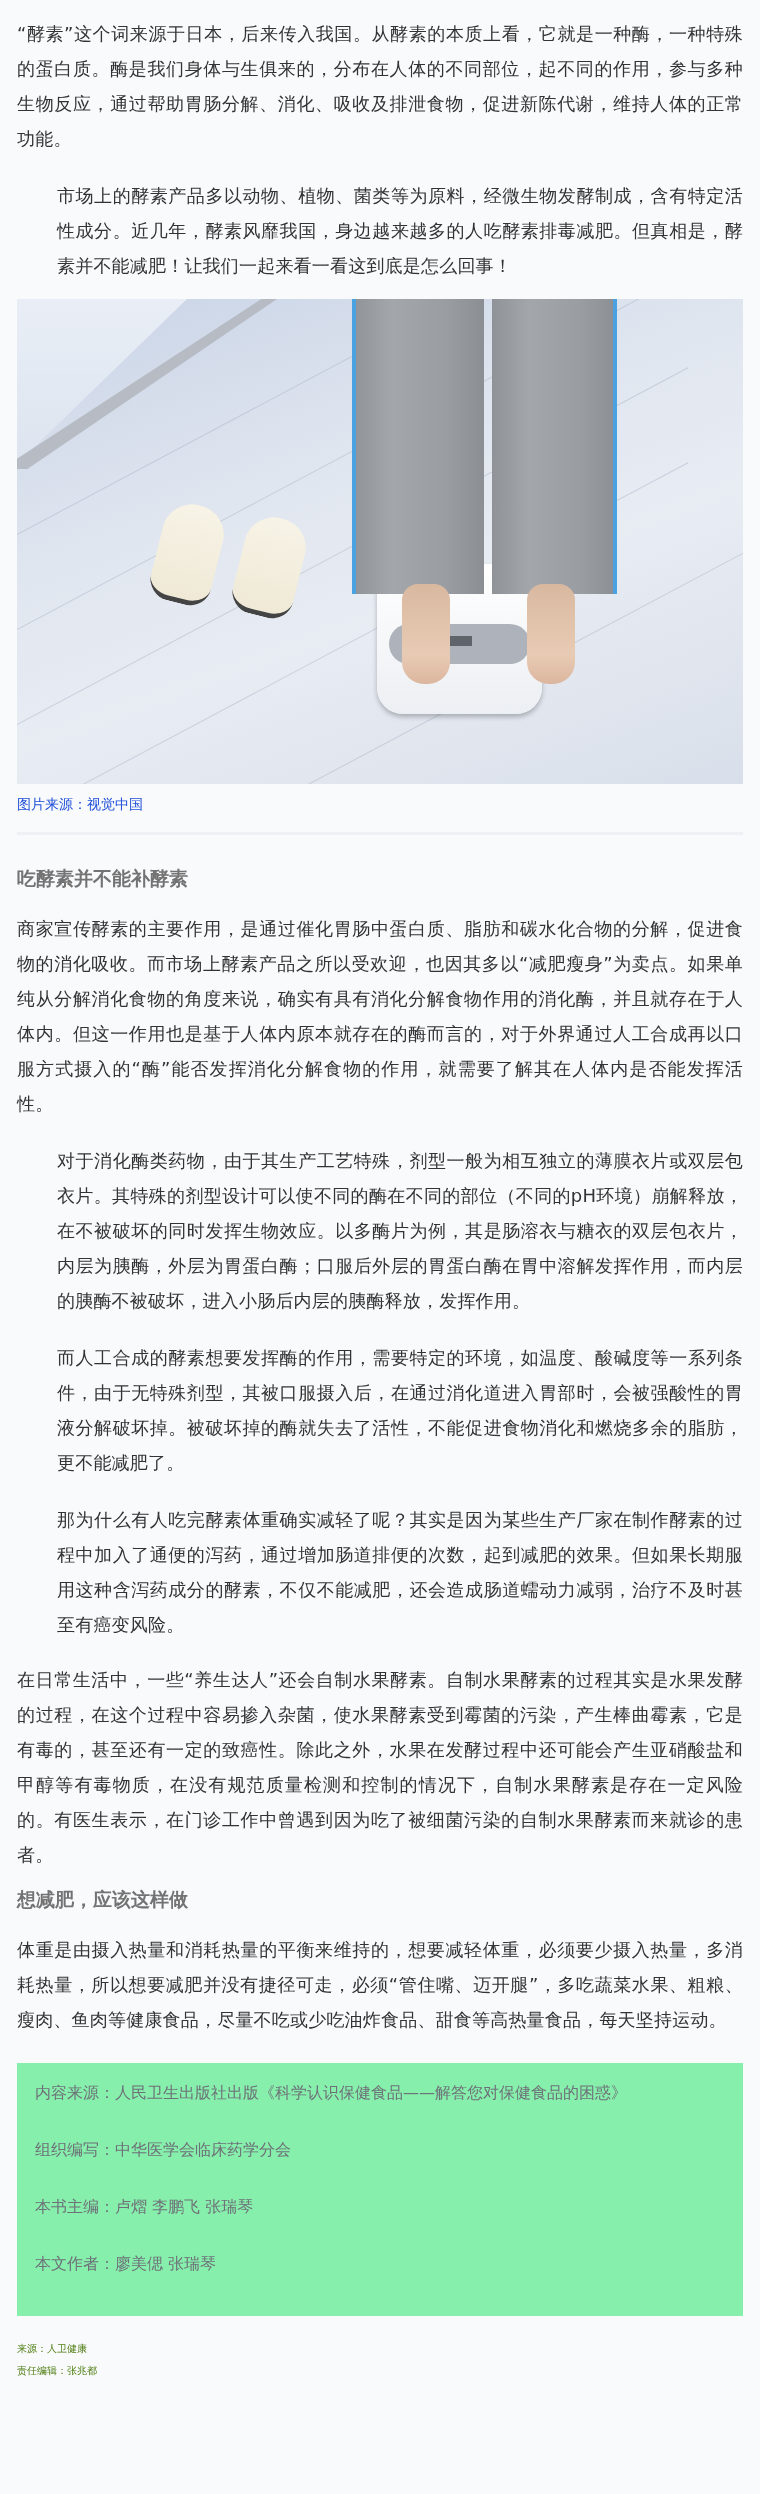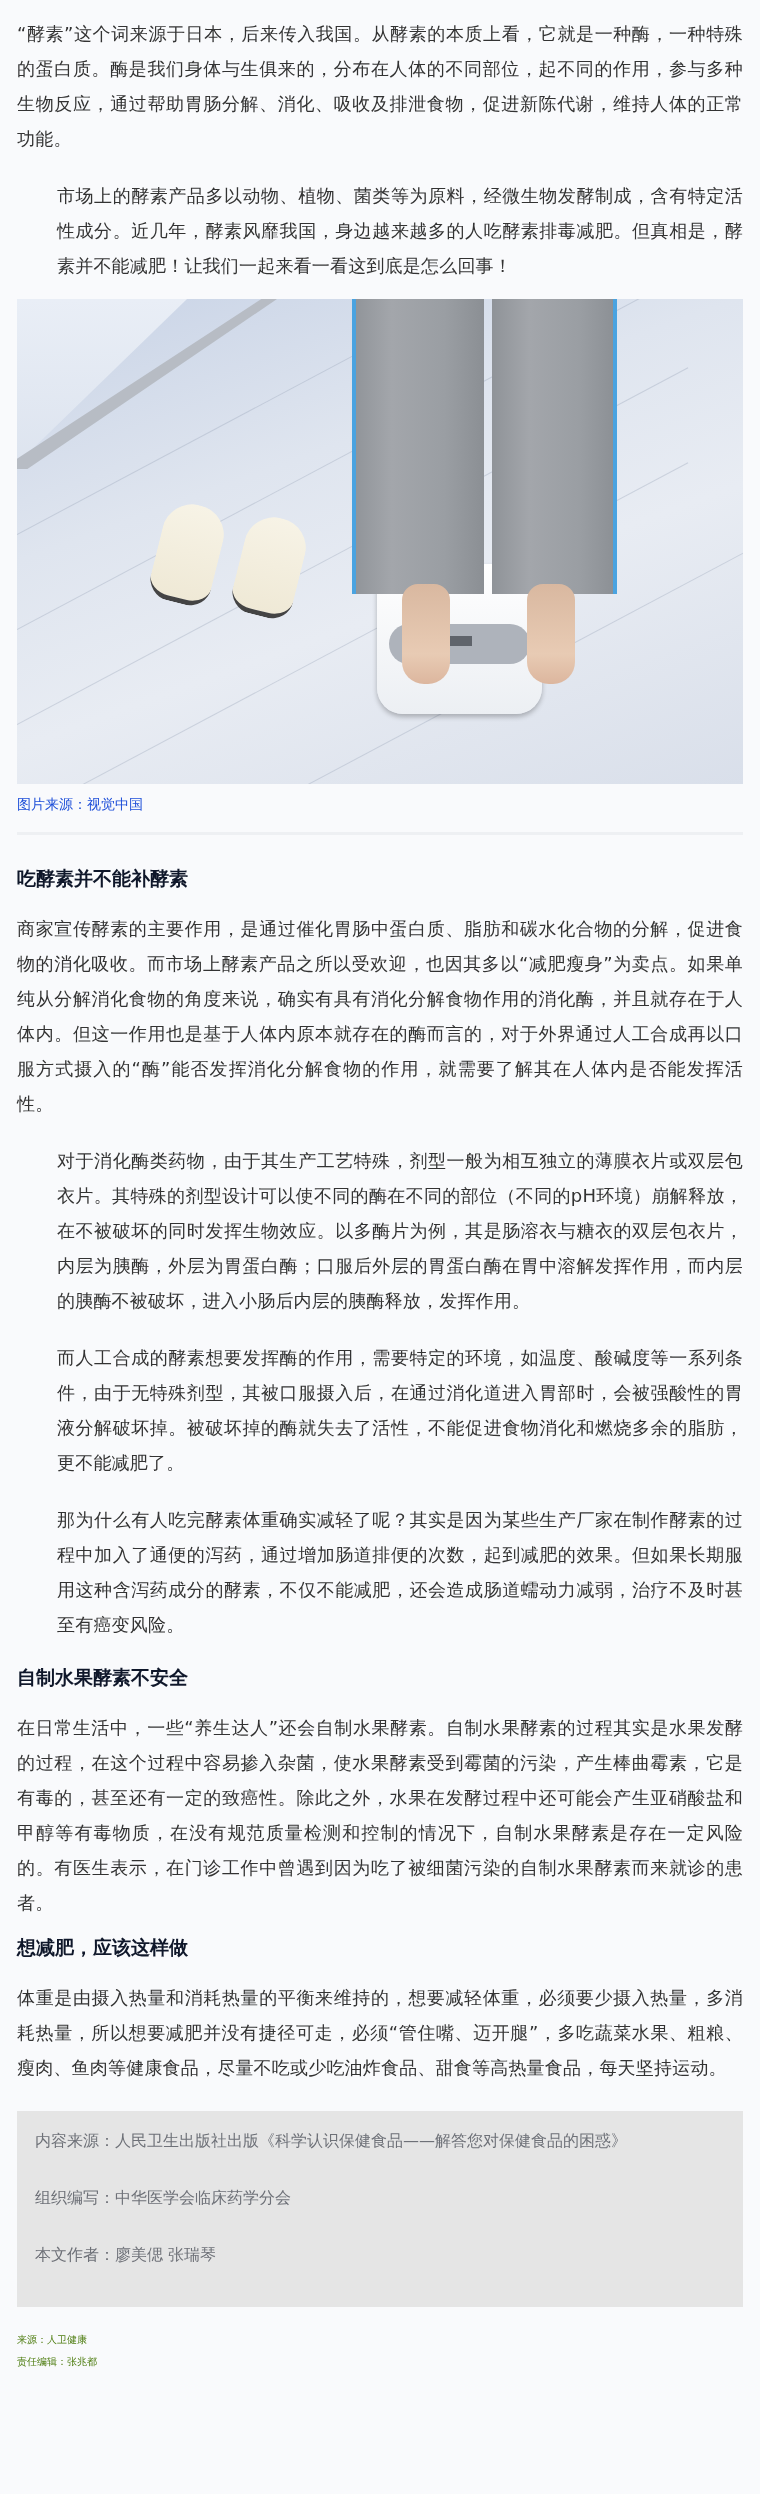--- a/index.html
+++ b/index.html
@@ -78,26 +78,26 @@
   }
   .divider {
     margin-top: 18px;
     height: 3px;
     background: #eef0f3;
   }
   .heading {
     font-size: 19px;
     font-weight: bold;
     line-height: 26px;
-    color: #0f172a;
+    color: #737373;
   }
   .h1 { margin-top: 30px; }
   .info-box {
     margin-top: 26px;
-    background: #e5e5e5;
+    background: #86efac;
     padding: 18px 18px 40px 18px;
   }
   .info-line {
     font-size: 16px;
     line-height: 24px;
     color: #6e7178;
     margin-bottom: 33px;
   }
   .info-line:last-child { margin-bottom: 0; }
   .footer { margin-top: 22px; }
@@ -145,32 +145,32 @@
 
   <section>
     <h2 class="heading h1">吃酵素并不能补酵素</h2>
     <p class="para" style="margin-top:20px;">商家宣传酵素的主要作用，是通过催化胃肠中蛋白质、脂肪和碳水化合物的分解，促进食物的消化吸收。而市场上酵素产品之所以受欢迎，也因其多以“减肥瘦身”为卖点。如果单纯从分解消化食物的角度来说，确实有具有消化分解食物作用的消化酶，并且就存在于人体内。但这一作用也是基于人体内原本就存在的酶而言的，对于外界通过人工合成再以口服方式摄入的“酶”能否发挥消化分解食物的作用，就需要了解其在人体内是否能发挥活性。</p>
     <p class="para gap">对于消化酶类药物，由于其生产工艺特殊，剂型一般为相互独立的薄膜衣片或双层包衣片。其特殊的剂型设计可以使不同的酶在不同的部位（不同的pH环境）崩解释放，在不被破坏的同时发挥生物效应。以多酶片为例，其是肠溶衣与糖衣的双层包衣片，内层为胰酶，外层为胃蛋白酶；口服后外层的胃蛋白酶在胃中溶解发挥作用，而内层的胰酶不被破坏，进入小肠后内层的胰酶释放，发挥作用。</p>
     <p class="para gap">而人工合成的酵素想要发挥酶的作用，需要特定的环境，如温度、酸碱度等一系列条件，由于无特殊剂型，其被口服摄入后，在通过消化道进入胃部时，会被强酸性的胃液分解破坏掉。被破坏掉的酶就失去了活性，不能促进食物消化和燃烧多余的脂肪，更不能减肥了。</p>
     <p class="para gap">那为什么有人吃完酵素体重确实减轻了呢？其实是因为某些生产厂家在制作酵素的过程中加入了通便的泻药，通过增加肠道排便的次数，起到减肥的效果。但如果长期服用这种含泻药成分的酵素，不仅不能减肥，还会造成肠道蠕动力减弱，治疗不及时甚至有癌变风险。</p>
   </section>
 
   <section>
-    <h2 class="heading" style="margin-top:22px;">自制水果酵素不安全</h2>
     <p class="para" style="margin-top:20px;">在日常生活中，一些“养生达人”还会自制水果酵素。自制水果酵素的过程其实是水果发酵的过程，在这个过程中容易掺入杂菌，使水果酵素受到霉菌的污染，产生棒曲霉素，它是有毒的，甚至还有一定的致癌性。除此之外，水果在发酵过程中还可能会产生亚硝酸盐和甲醇等有毒物质，在没有规范质量检测和控制的情况下，自制水果酵素是存在一定风险的。有医生表示，在门诊工作中曾遇到因为吃了被细菌污染的自制水果酵素而来就诊的患者。</p>
   </section>
 
   <section>
     <h2 class="heading" style="margin-top:14px;">想减肥，应该这样做</h2>
     <p class="para" style="margin-top:20px;">体重是由摄入热量和消耗热量的平衡来维持的，想要减轻体重，必须要少摄入热量，多消耗热量，所以想要减肥并没有捷径可走，必须“管住嘴、迈开腿”，多吃蔬菜水果、粗粮、瘦肉、鱼肉等健康食品，尽量不吃或少吃油炸食品、甜食等高热量食品，每天坚持运动。</p>
   </section>
 
   <div class="info-box">
     <p class="info-line">内容来源：人民卫生出版社出版《科学认识保健食品——解答您对保健食品的困惑》</p>
     <p class="info-line">组织编写：中华医学会临床药学分会</p>
+    <p class="info-line">本书主编：卢熠 李鹏飞 张瑞琴</p>
     <p class="info-line">本文作者：廖美偲 张瑞琴</p>
   </div>
 
   <div class="footer">
     <p class="footer-line">来源：人卫健康</p>
     <p class="footer-line">责任编辑：张兆都</p>
   </div>
 
 </div>
 

